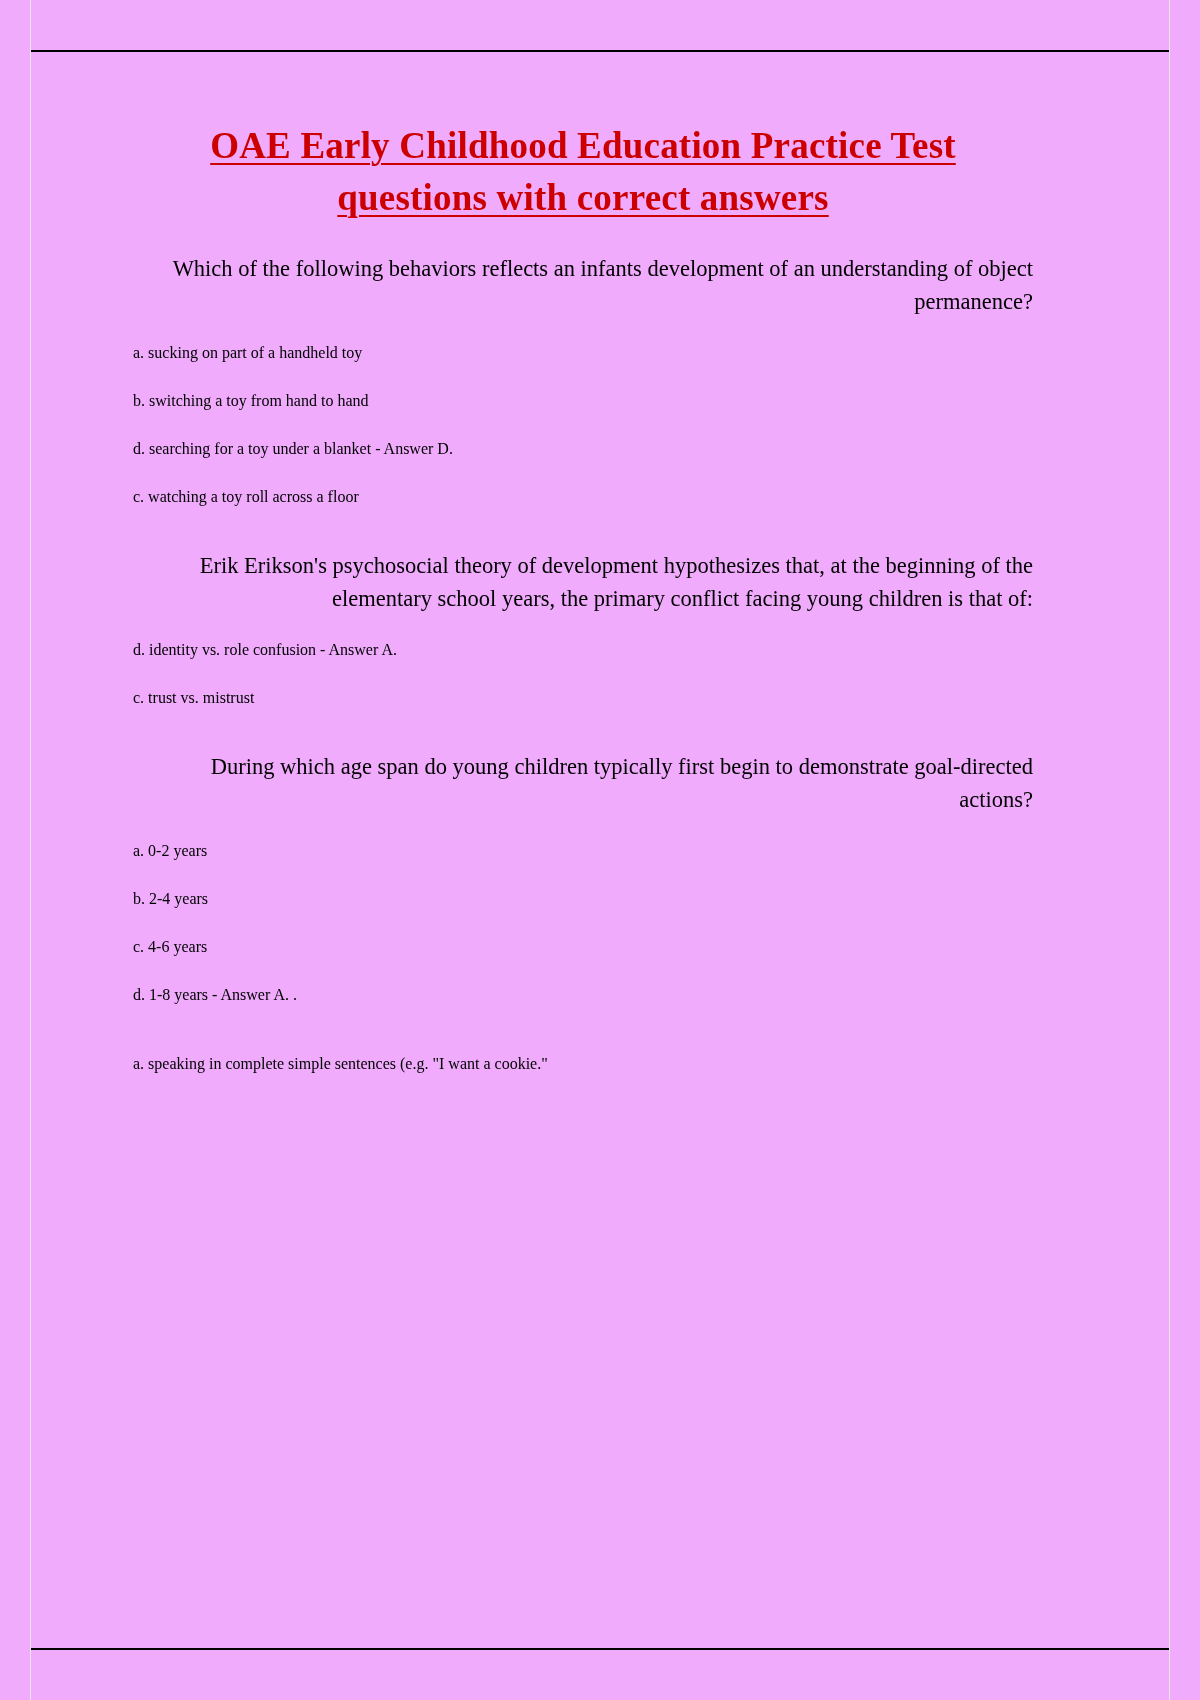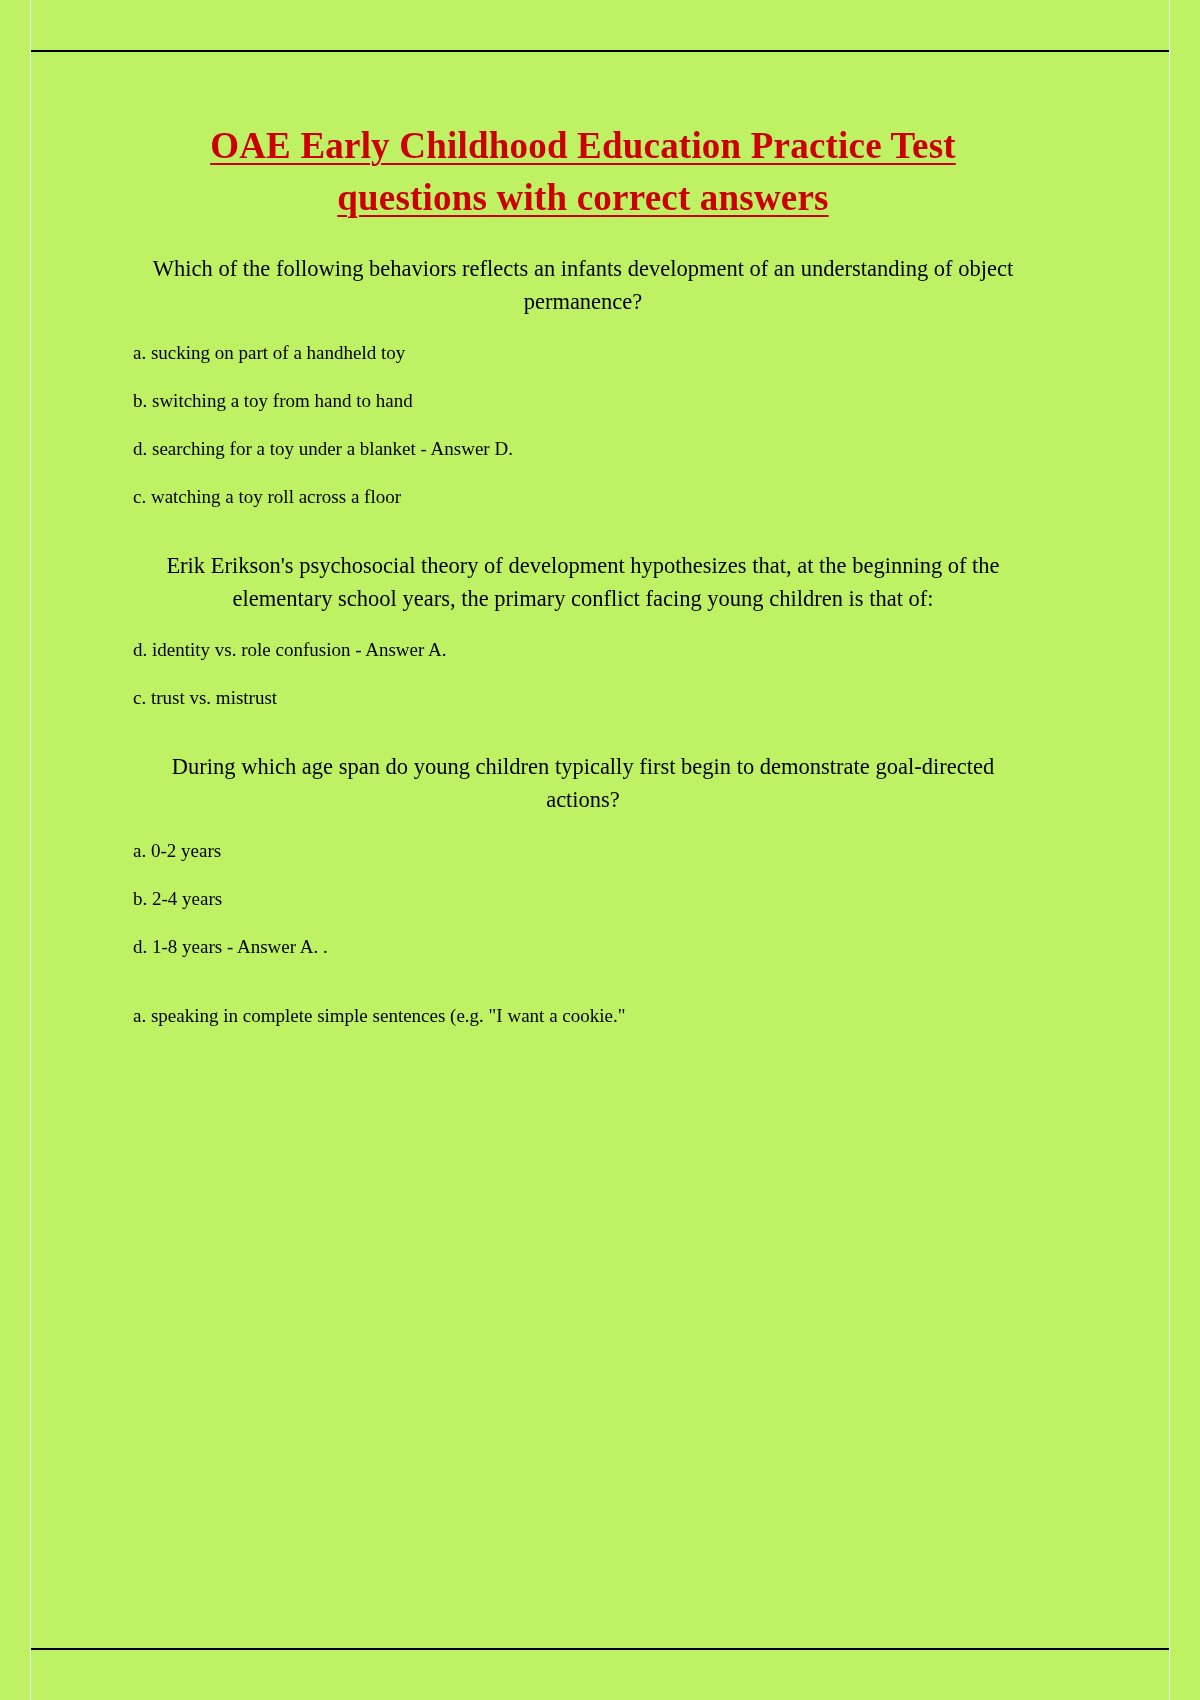--- a/index.html
+++ b/index.html
@@ -12,21 +12,21 @@
     height: 1700px;
     font-family: "Liberation Serif", "DejaVu Serif", serif;
     color: #000000;
     overflow: hidden;
   }
 
   .page {
     position: relative;
     width: 1200px;
     height: 1700px;
-    background: #bef264;
+    background: #f0abfc;
     box-sizing: border-box;
   }
 
   
   .page-frame-left,
   .page-frame-right {
     position: absolute;
     top: 0;
     width: 1px;
     height: 1700px;
@@ -77,24 +77,24 @@
   }
 
   .qblock {
   }
   .qblock.first { margin-top: 28px; }
 
   .qstem {
     font-size: 22.5px;
     line-height: 33px;
     margin: 0 0 18px 0;
-    text-align: center;
+    text-align: right;
   }
   .qopt {
-    font-size: 19px;
+    font-size: 16px;
     line-height: 33px;
     margin: 0 0 15px 0;
   }
   .qopt:last-child { margin-bottom: 0; }
 
   .spacer-block { height: 36px; }
 </style>
 </head>
 <body>
 
@@ -128,20 +128,21 @@
       <p class="qopt">d. identity vs. role confusion - Answer   A.</p>
       <p class="qopt">c. trust vs. mistrust</p>
     </div>
 
     <div class="spacer-block"></div>
 
     <div class="qblock">
       <p class="qstem">During which age span do young children typically first begin to demonstrate goal-directed actions?</p>
       <p class="qopt">a. 0-2 years</p>
       <p class="qopt">b. 2-4 years</p>
+      <p class="qopt">c. 4-6 years</p>
       <p class="qopt">d. 1-8 years - Answer   A. .</p>
     </div>
 
     <div class="spacer-block"></div>
 
     <div class="qblock">
       <p class="qopt">a. speaking in complete simple sentences (e.g. "I want a cookie."</p>
     </div>
 
   </div>

